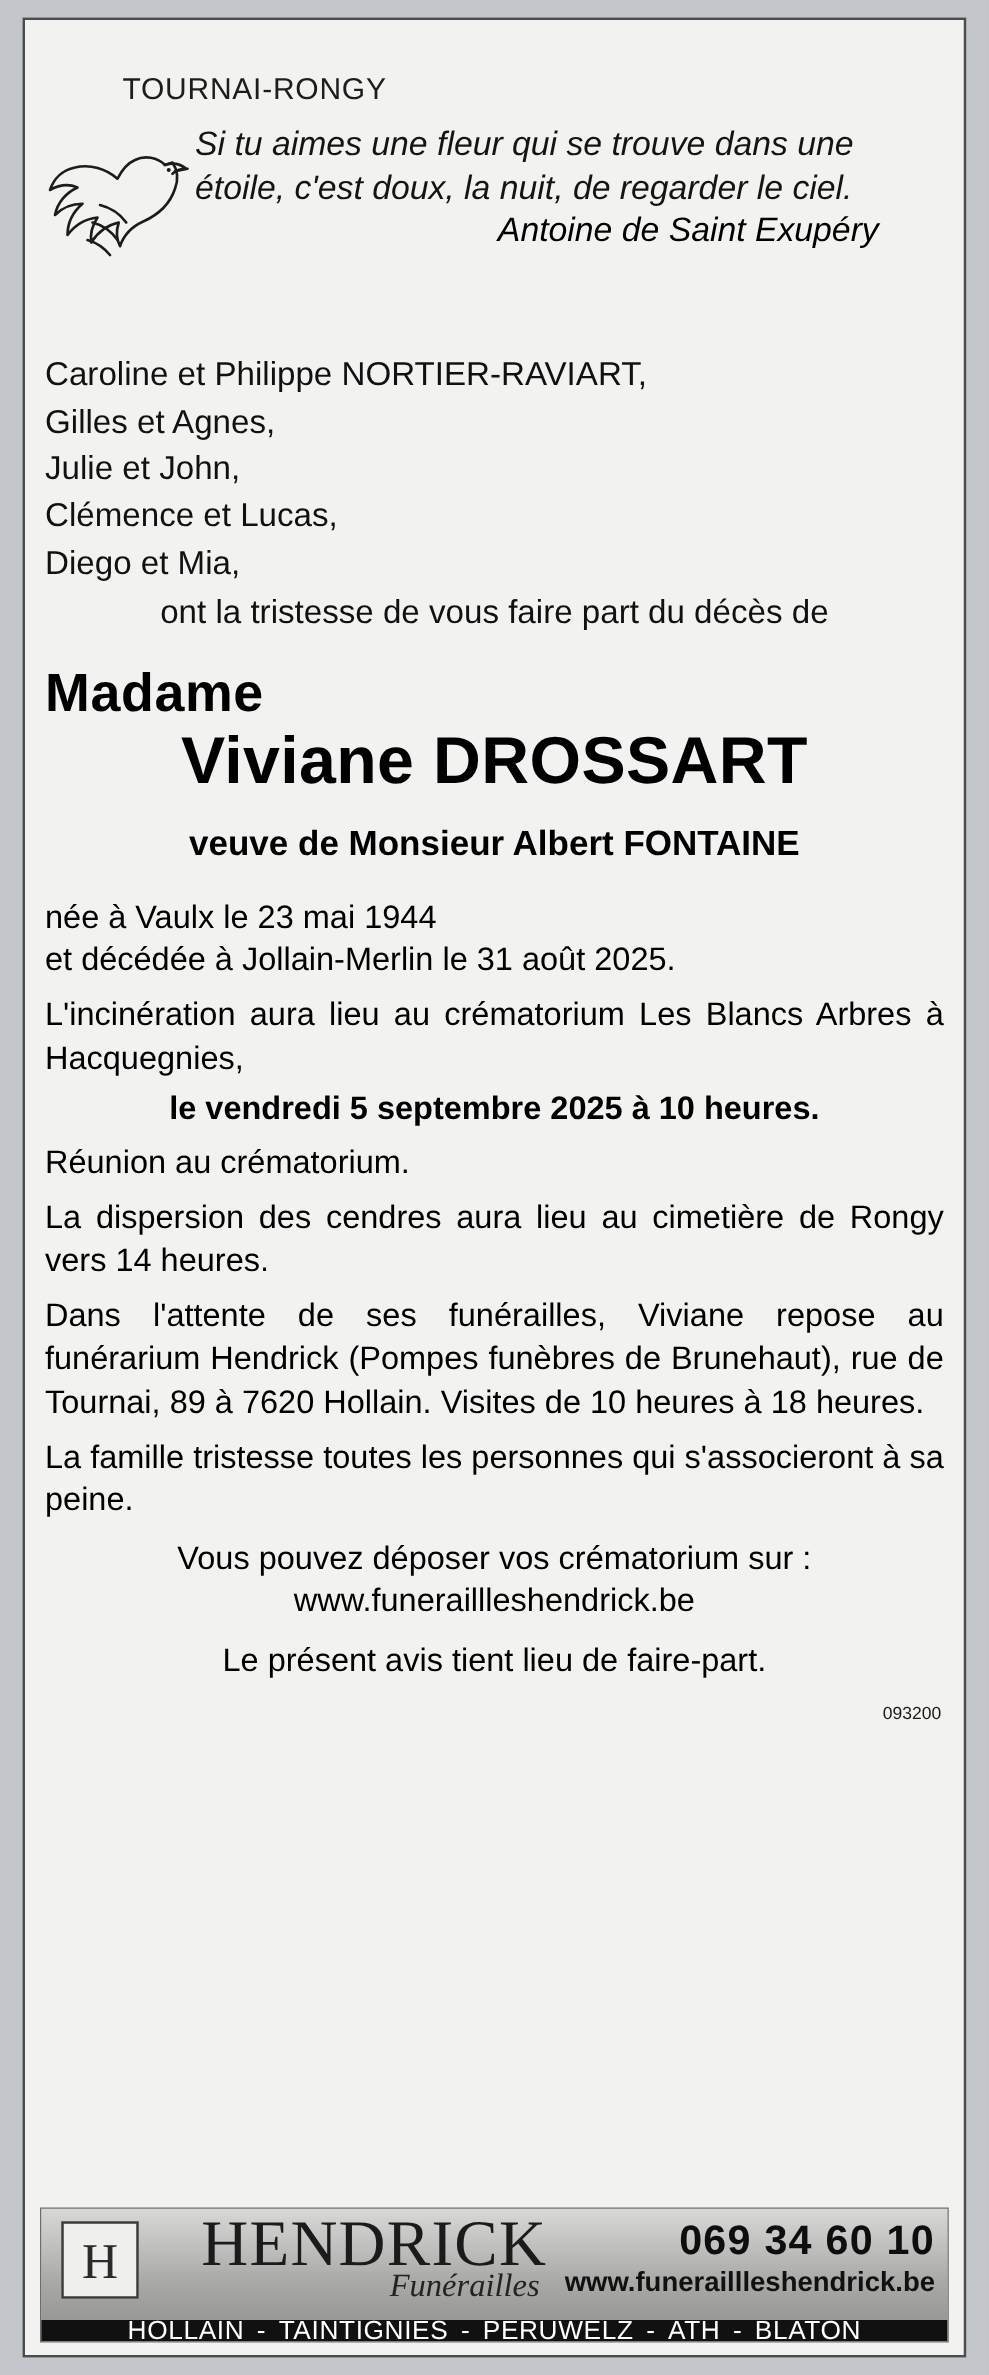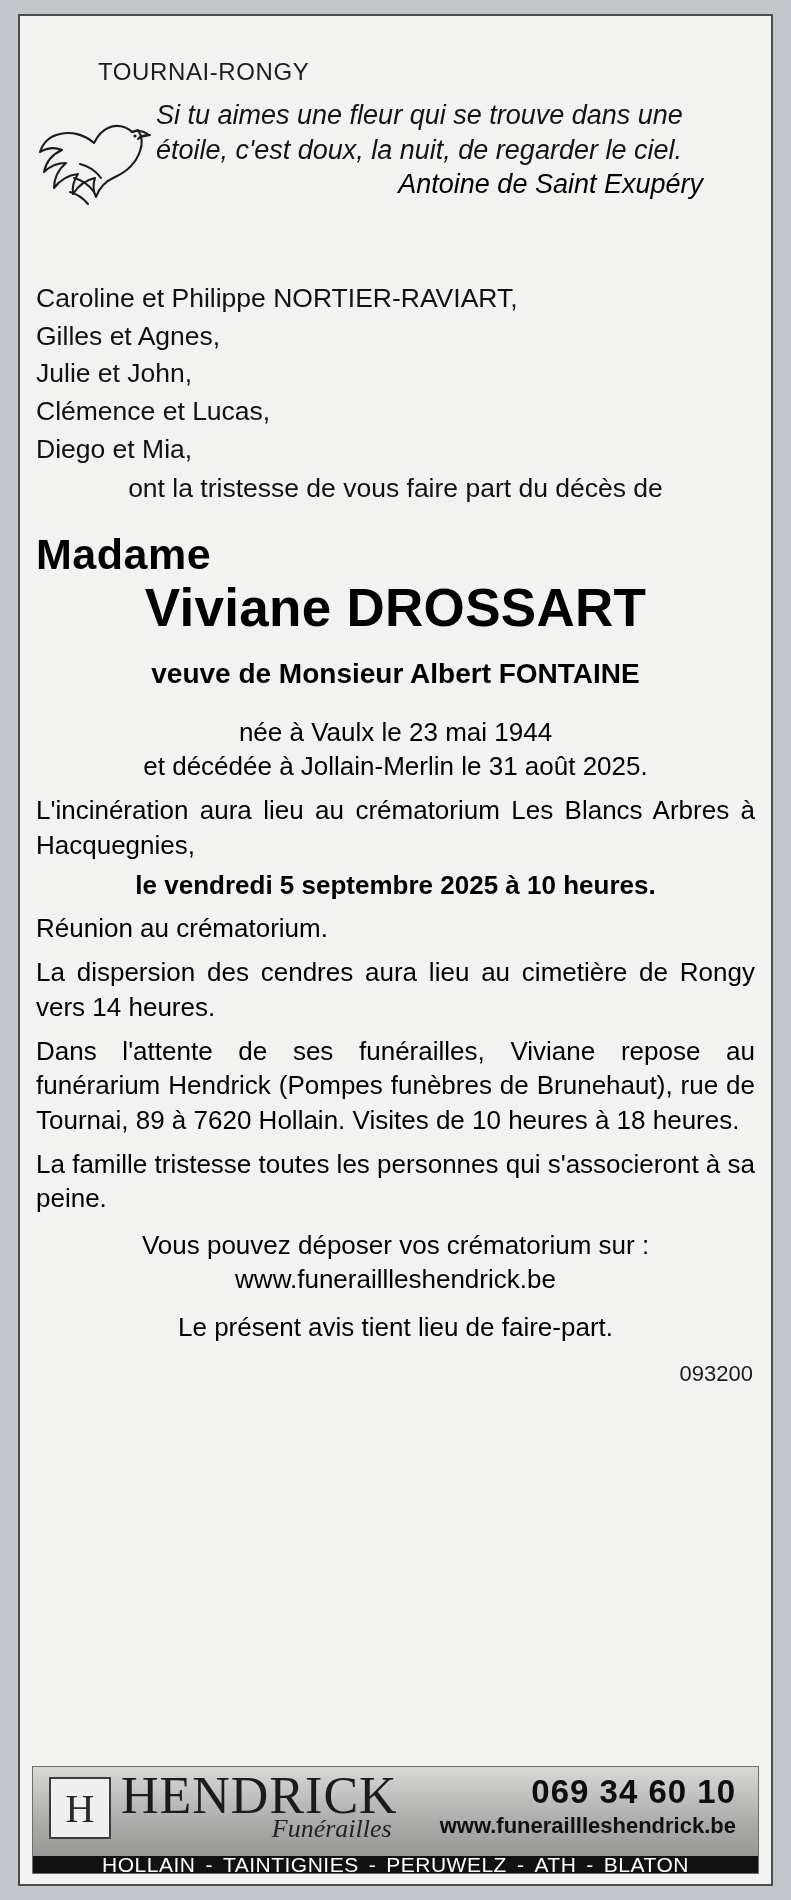--- a/index.html
+++ b/index.html
@@ -106,21 +106,21 @@
     margin-top: -2px;
     letter-spacing: 0.3px;
   }
   .spouse {
     text-align: center;
     font-weight: bold;
     font-size: 28px;
     margin-top: 20px;
   }
   .birth {
-    text-align: center;
+    text-align: left;
     font-size: 26px;
     margin-top: 26px;
     line-height: 1.3;
   }
   .para {
     font-size: 26px;
     line-height: 1.32;
     margin-top: 10px;
     text-align: justify;
     text-justify: inter-word;
@@ -133,21 +133,21 @@
     margin-top: 8px;
   }
   .center {
     text-align: center;
     font-size: 26px;
     line-height: 1.3;
   }
   .center.mt { margin-top: 14px; }
   .refnum {
     text-align: right;
-    font-size: 22px;
+    font-size: 14px;
     margin-top: 16px;
     padding-right: 2px;
     color: #1a1a1a;
   }
   
   .banner {
     position: absolute;
     left: 12px;
     right: 12px;
     bottom: 10px;
@@ -186,34 +186,35 @@
   }
   .brand-wrap {
     flex: 0 0 auto;
     line-height: 1;
   }
   .brand {
     font-family: "Liberation Serif", serif;
     font-size: 52px;
     letter-spacing: 1px;
     color: #1b1b1b;
+    margin-left: 40px;
   }
   .brand-sub {
     font-family: "Liberation Serif", serif;
     font-style: italic;
     font-size: 26px;
     color: #232323;
     text-align: right;
     margin-top: -6px;
     padding-right: 6px;
   }
   .contact {
     margin-left: auto;
     text-align: right;
-    padding-right: 22px;
+    padding-right: 10px;
   }
   .phone {
     font-weight: bold;
     font-size: 33px;
     color: #0e0e0e;
     letter-spacing: 1px;
   }
   .website {
     font-weight: bold;
     font-size: 22px;

